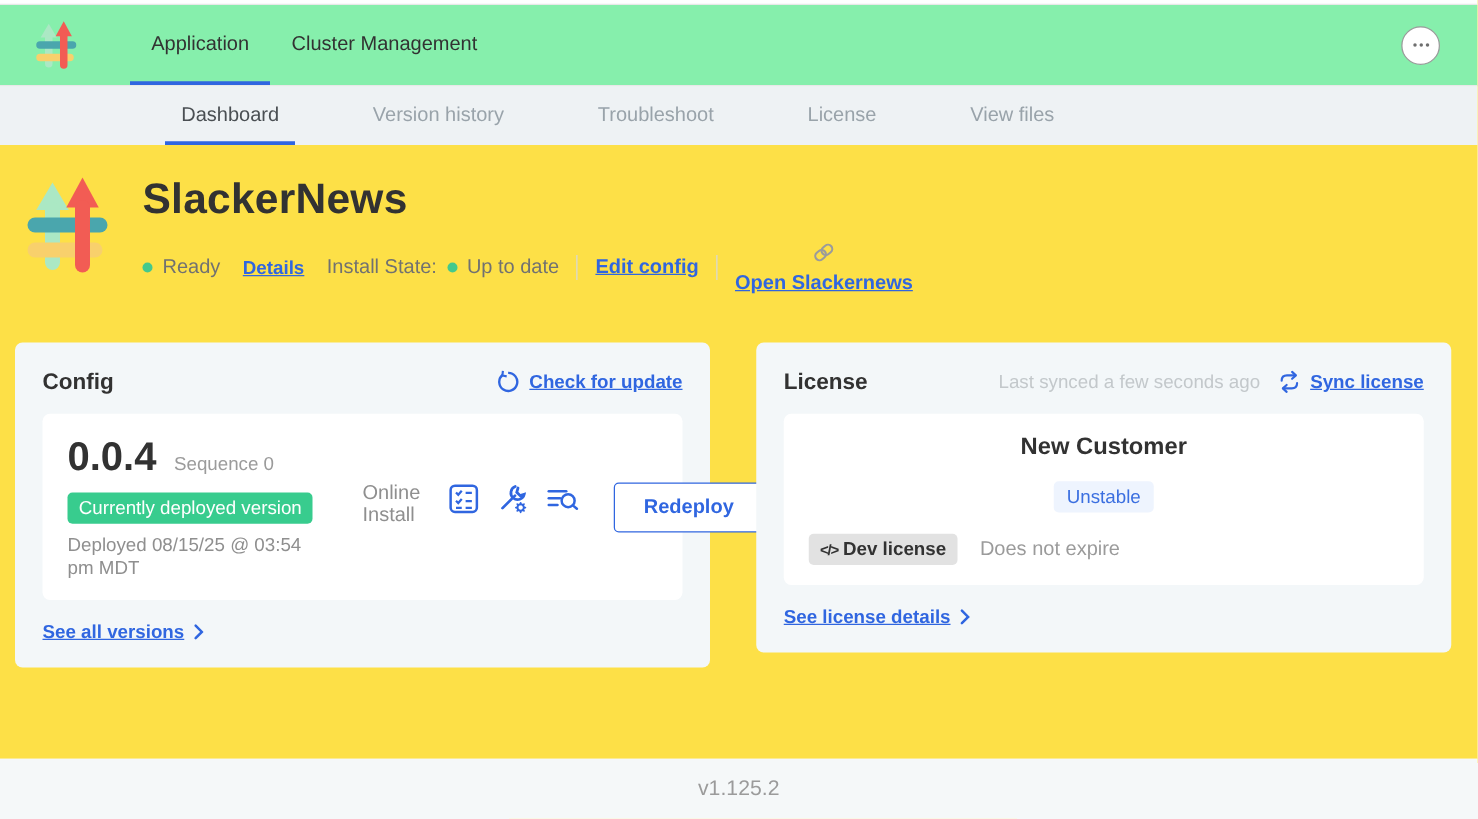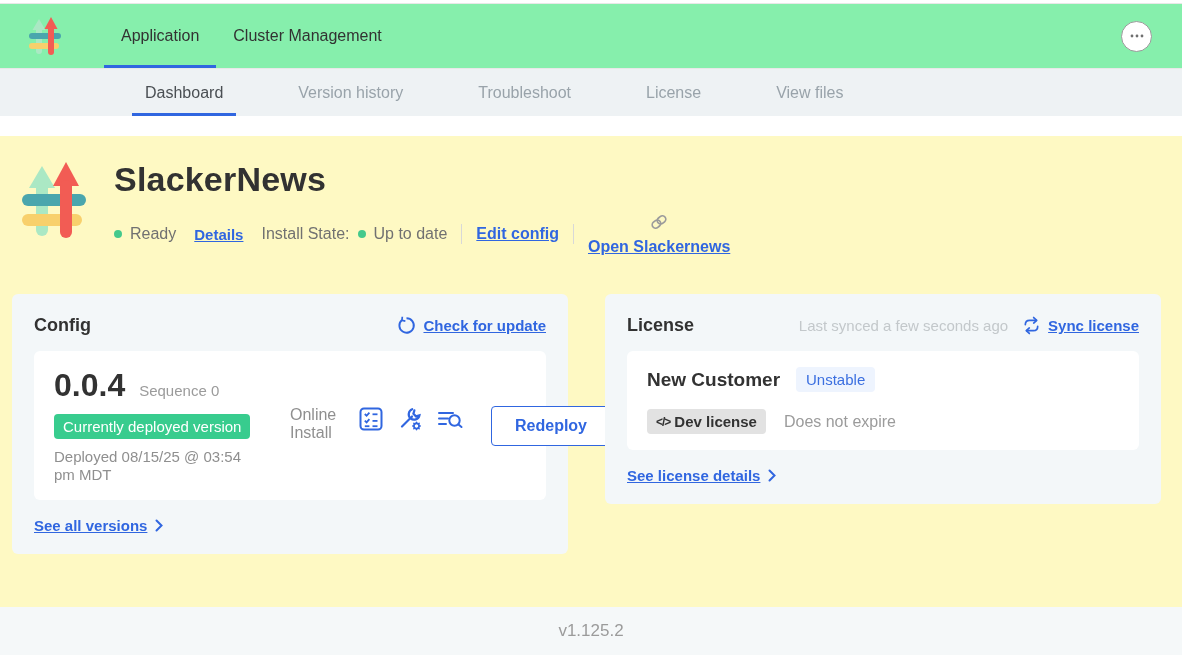--- a/index.html
+++ b/index.html
@@ -17,21 +17,21 @@
   .top-tab { display:flex; align-items:center; padding:0 17px; font-size:16px; font-weight:500; color:#323232; cursor:pointer; position:relative; }
   .top-tab.active::before { content:""; position:absolute; left:0; right:0; bottom:0; height:3px; background:#3066e0; }
   .topbar .spacer { flex:1; }
   .ellipsis-btn { align-self:center; margin-right:30px; width:31px; height:31px; border-radius:50%; border:1px solid #9b9b9b; background:#fff; display:flex; align-items:center; justify-content:center; cursor:pointer; }
   
   .subnav { height:47px; background:#eef2f4; display:flex; padding-left:132px; }
   .sub-tab { display:flex; align-items:center; padding:0 13px; margin-right:49px; font-size:16px; color:#99a3aa; cursor:pointer; position:relative; }
   .sub-tab.active { color:#4a4f53; font-weight:500; }
   .sub-tab.active::before { content:""; position:absolute; left:0; right:0; bottom:0; height:3px; background:#3066e0; }
   
-  .main { flex:1; background:#fef9c3;margin-top:20px; }
+  .main { flex:1; background:#fde047; }
   .app-header { display:flex; padding:22px 0 0 20px; }
   .app-header .big-logo { flex:none; }
   .app-header .head-col { margin-left:26px; padding-top:2px; }
   .app-title { font-size:34px; font-weight:bold; color:#323232; letter-spacing:0.2px; }
   .status-row { display:flex; align-items:center; margin-top:13px; font-size:16px; color:#717171; }
   .dot { width:8px; height:8px; border-radius:50%; background:#44c98c; display:inline-block; }
   .status-row .gap-s { margin-left:8px; }
   .status-row .gap-m { margin-left:18px; }
   a.lnk { color:#3066e0; font-weight:600; text-decoration:underline; cursor:pointer; }
   .vdiv { width:1px; height:20px; background:#d8d8d8; margin:0 14px; }
@@ -52,21 +52,21 @@
   .v-number { font-size:32px; font-weight:bold; color:#323232; }
   .v-seq { font-size:15px; color:#9b9b9b; }
   .v-badge { display:inline-block; margin-top:10px; background:#38cc8e; color:#fff; font-size:15px; padding:4px 9px; border-radius:4px; }
   .v-date { margin-top:9px; font-size:15px; color:#8f8f8f; max-width:210px; line-height:1.2; }
   .v-right { display:flex; align-items:flex-start; margin-left:8px; }
   .install-type { width:52px; font-size:16px; font-weight:500; color:#8f8f8f; line-height:1.15; margin-right:16px; }
   .icon-btn { background:none; border:none; cursor:pointer; padding:0; margin-right:13px; display:flex; align-items:center; }
   .redeploy-btn { margin-left:14px; background:#fff; border:1px solid #3066e0; color:#3066e0; font-weight:bold; font-size:16px; padding:10px 23px; border-radius:4px; cursor:pointer; font-family:inherit; }
   .card-bottom-link { display:flex; align-items:center; gap:8px; margin-top:17px; font-size:15px; }
   
-  .lic-line1 { display:flex; align-items:center; gap:16px; }
+  .lic-line1 { display:flex; align-items:center; gap:16px;flex-direction:column; }
   .lic-name { font-size:19px; font-weight:bold; color:#323232; }
   .chan-badge { background:#eef4fe; color:#3b6fe0; font-size:15px; padding:4px 10px; border-radius:4px; }
   .lic-line2 { display:flex; align-items:center; margin-top:17px; }
   .type-badge { display:flex; align-items:center; gap:4px; background:#e2e2e2; color:#323232; font-size:15px; font-weight:bold; padding:4px 9px; border-radius:4px; }
   .code-glyph { font-size:12px; font-weight:bold; letter-spacing:-1px; }
   .lic-expiry { margin-left:18px; font-size:16px; color:#9b9b9b; }
   
   .footer { height:48px; background:#f5f8f9; display:flex; align-items:center; justify-content:center; font-size:17px; color:#9b9b9b; }
 </style>
 </head>

